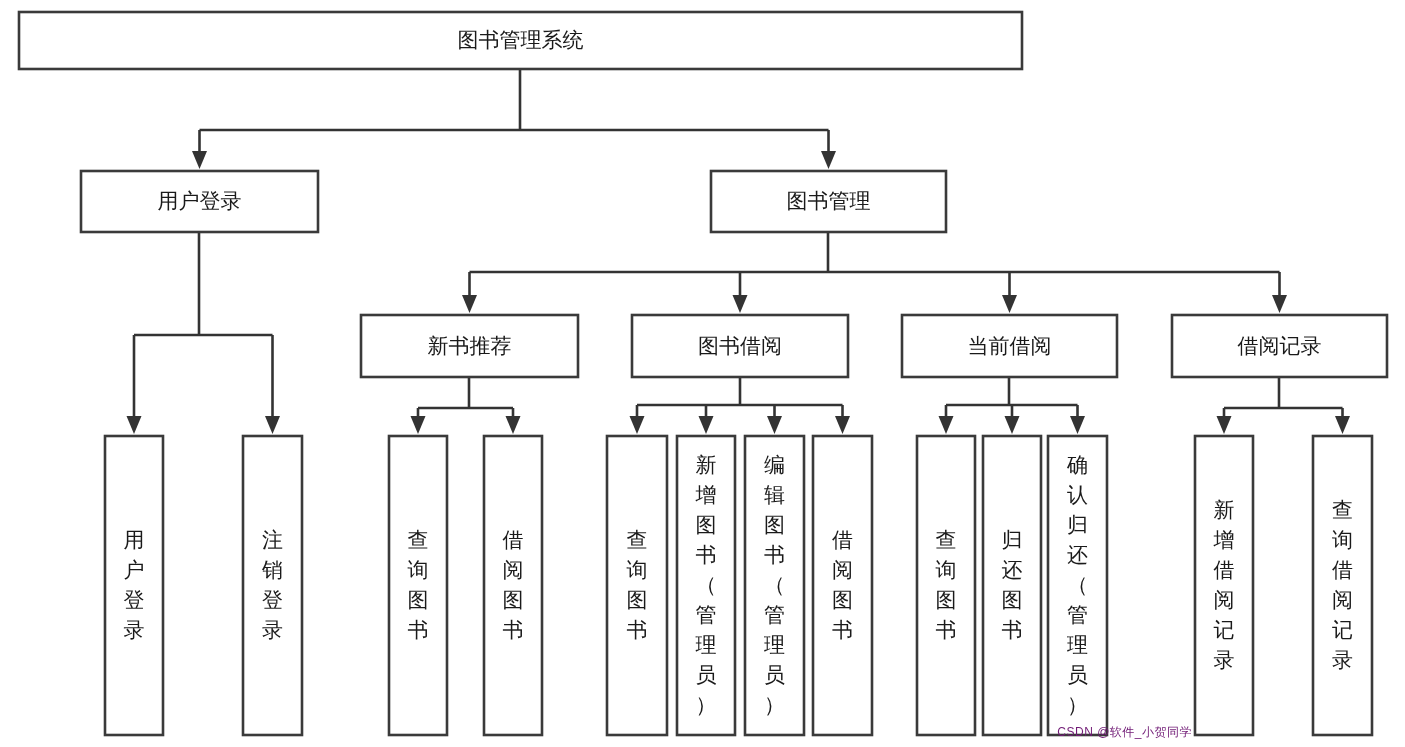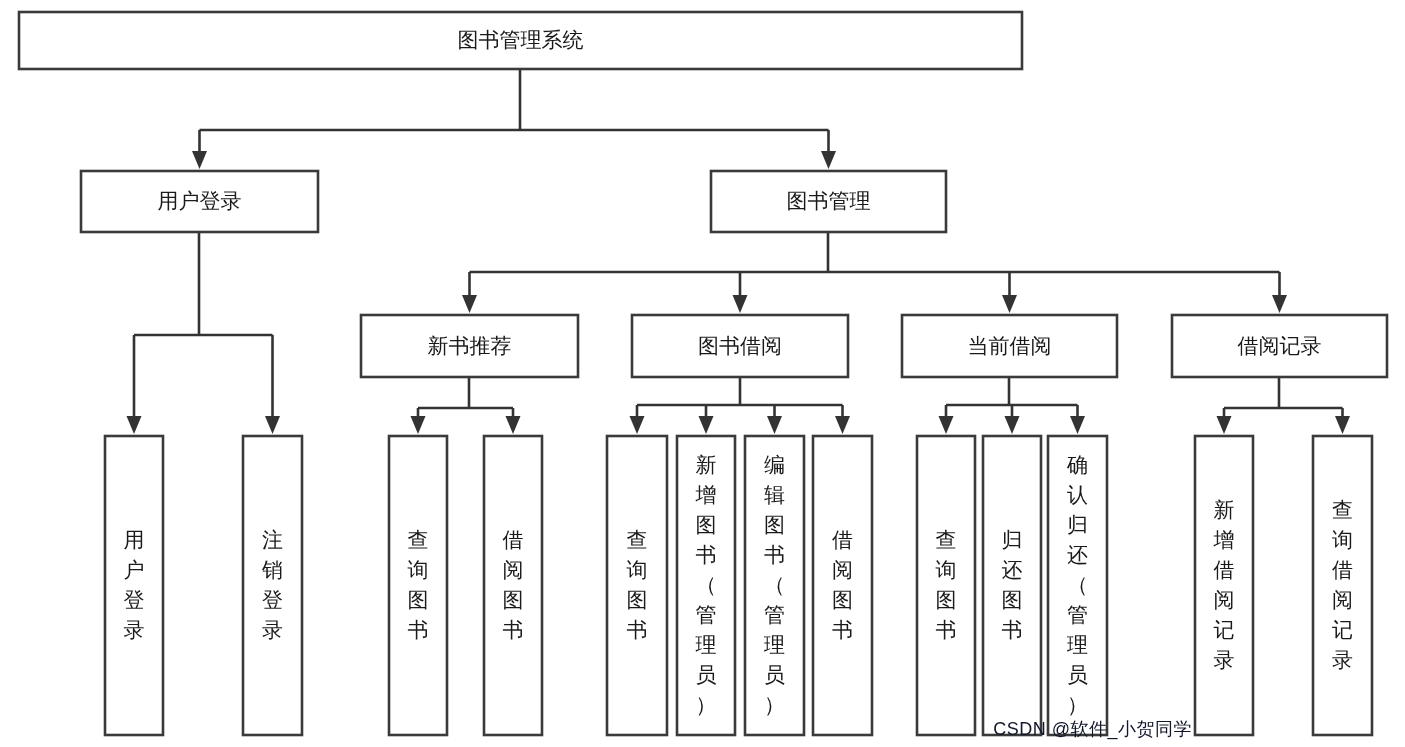--- a/index.html
+++ b/index.html
@@ -49,22 +49,22 @@
     fill: #1a1a1a;
     text-anchor: middle;
     dominant-baseline: middle;
     white-space: pre;
   }
   .watermark-text {
     position: absolute;
     right: 18px;
     bottom: 6px;
     font-family: "Liberation Sans", "DejaVu Sans", sans-serif;
-    font-size: 18px;
-    color: #0f172a;
+    font-size: 12px;
+    color: #701a75;
     letter-spacing: 0.5px;
     user-select: none;
     pointer-events: none;
     white-space: nowrap;
   }
 </style>
 </head>
 <body>
 
 <div id="diagram-root">

